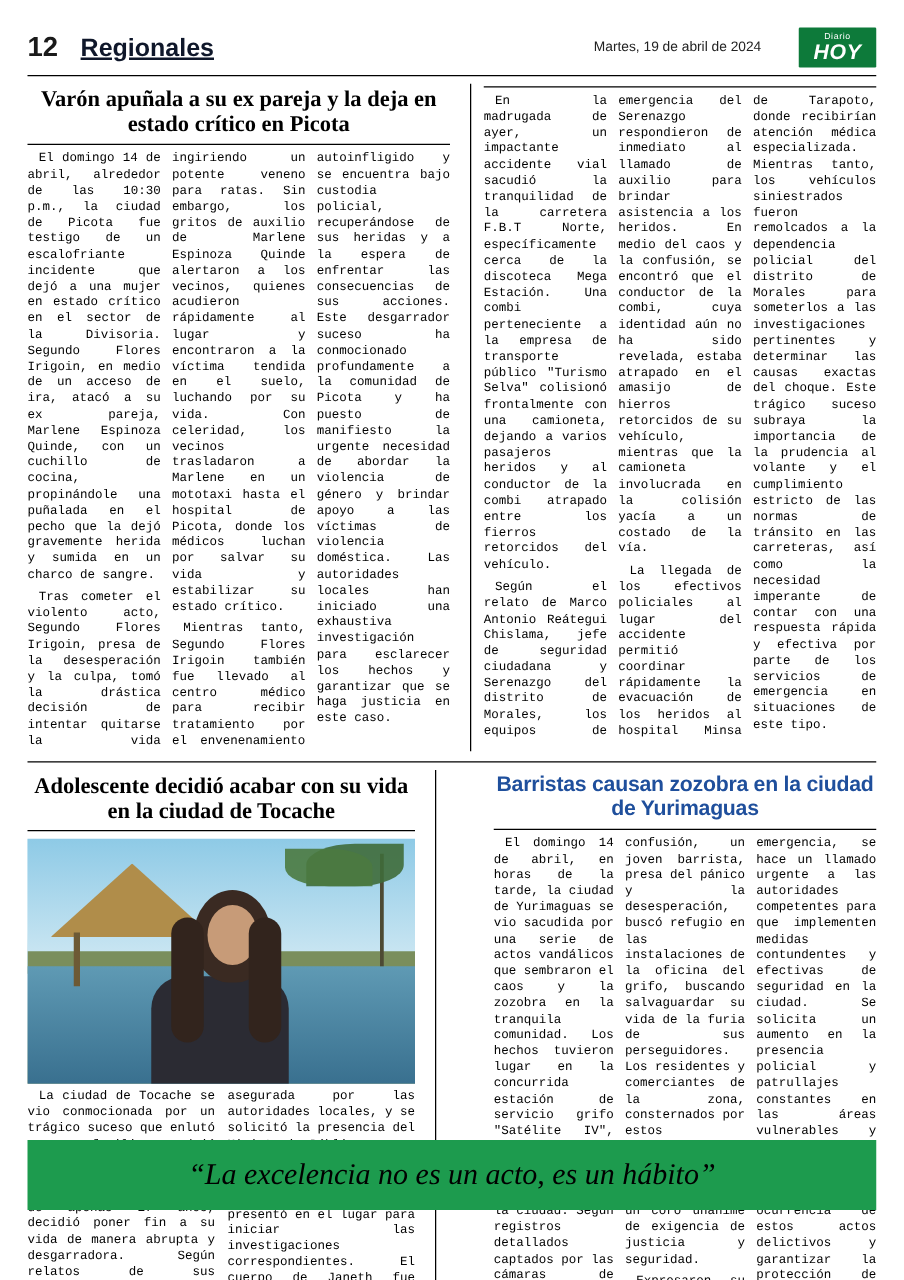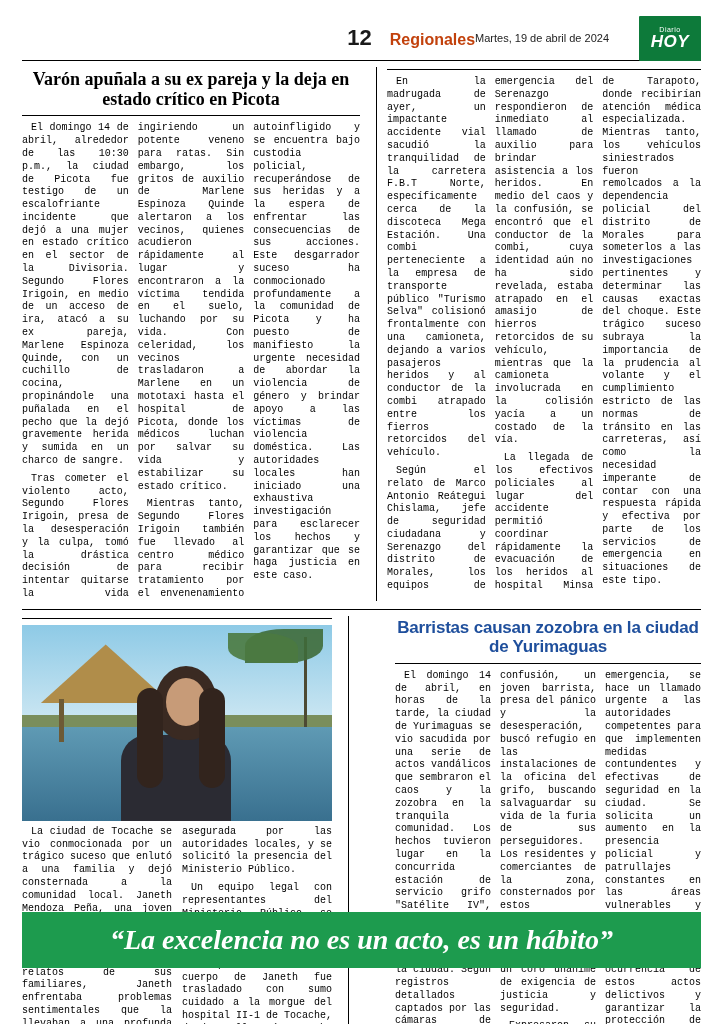--- a/index.html
+++ b/index.html
@@ -16,50 +16,51 @@
     position: relative;
     width: 723px;
     height: 1024px;
     padding: 20px 22px 0 22px;
   }
 
   
   .masthead {
     display: flex;
     align-items: center;
-    justify-content: flex-end;
+    justify-content: space-between;
     height: 40px;
     padding-bottom: 4px;
   }
   .masthead-left {
     display: flex;
     align-items: baseline;
     gap: 18px;
   }
   .page-number {
     font-family: "Liberation Sans", sans-serif;
     font-size: 22px;
     font-weight: bold;
     color: #1a1a1a;
   }
   .section-name {
     font-family: "Liberation Sans", sans-serif;
-    font-size: 16px;
-    font-weight: bold;
-    color: #c2410c;
+    font-size: 20px;
+    font-weight: bold;
+    color: #0f172a;
+    text-decoration: underline;
   }
   .masthead-date {
     font-family: "Liberation Sans", sans-serif;
     font-size: 11px;
     color: #222;
     margin-right: 30px;
   }
   .logo {
     width: 62px;
-    height: 45px;
+    height: 32px;
     background: #0d7a3a;
     color: #fff;
     display: flex;
     flex-direction: column;
     align-items: center;
     justify-content: center;
     line-height: 1;
     border-radius: 1px;
   }
   .logo .logo-top {
@@ -183,23 +184,23 @@
     bottom: 56px;
     height: 56px;
     background: #1d9b4e;
     display: flex;
     align-items: center;
     justify-content: center;
   }
   .banner-text {
     font-family: "Liberation Serif", serif;
     font-style: italic;
-    font-weight: bold;
-    font-size: 28px;
-    color: #ffffff;
+    font-weight: normal;
+    font-size: 24px;
+    color: #000000;
   }
 </style>
 </head>
 <body>
 
 <div class="page">
 
   <div class="masthead">
     <div class="masthead-left">
       <span class="page-number">12</span>
@@ -238,20 +239,21 @@
         <p class="body">La llegada de los efectivos policiales al lugar del accidente permitió coordinar rápidamente la evacuación de los heridos al hospital Minsa de Tarapoto, donde recibirían atención médica especializada. Mientras tanto, los vehículos siniestrados fueron remolcados a la dependencia policial del distrito de Morales para someterlos a las investigaciones pertinentes y determinar las causas exactas del choque. Este trágico suceso subraya la importancia de la prudencia al volante y el cumplimiento estricto de las normas de tránsito en las carreteras, así como la necesidad imperante de contar con una respuesta rápida y efectiva por parte de los servicios de emergencia en situaciones de este tipo.</p>
       </div>
     </div>
   </div>
 
   <div class="mid-rule"></div>
 
   <div class="bottom-block">
 
     <div class="b-left">
+      <h2 class="headline">Adolescente decidió acabar con su vida en la ciudad de Tocache</h2>
       <div class="rule-under"></div>
       <div class="photo">
         <div class="sky"></div>
         <div class="shore"></div>
         <div class="water"></div>
         <div class="hut-roof"></div>
         <div class="hut-post"></div>
         <div class="hut-post2"></div>
         <div class="palm"></div>
         <div class="palm-leaf"></div>

